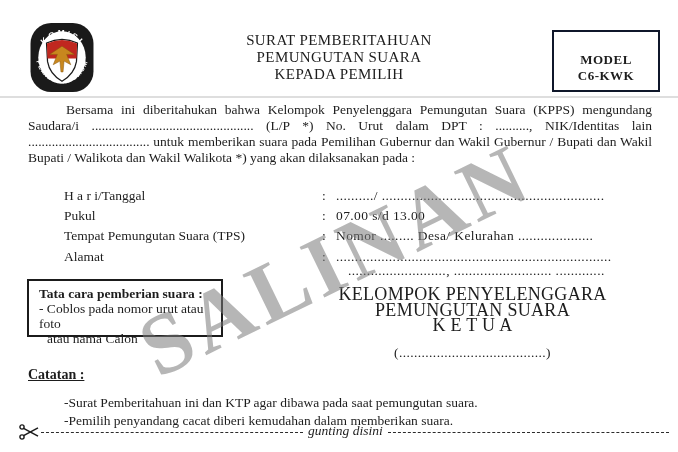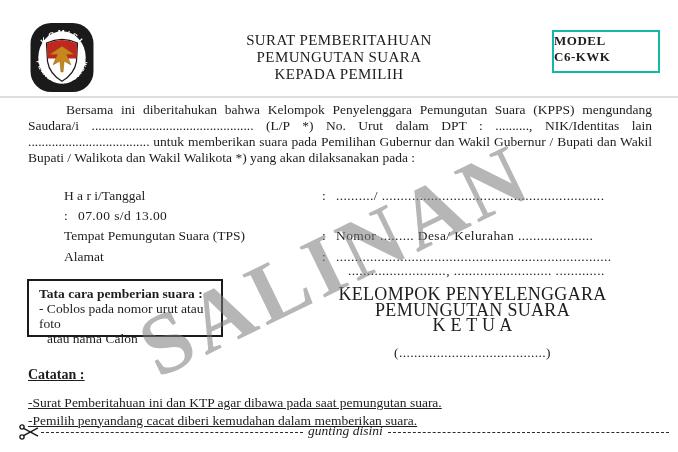--- a/index.html
+++ b/index.html
@@ -13,23 +13,23 @@
   }
   
   .logo{position:absolute;left:30px;top:22px;width:64px;height:71px;}
   .title-block{
     position:absolute;left:0;right:0;top:32px;
     text-align:center;
     font-weight:normal;font-size:15px;line-height:17px;letter-spacing:.4px;
   }
   .model-box{
     position:absolute;left:552px;top:30px;width:104px;height:38px;
-    border:2px solid #14b8a6;
-    font-weight:bold;font-size:13px;line-height:16px;
-    padding-top:1px;letter-spacing:.5px;
+    border:2px solid #0f172a;
+    text-align:center;font-weight:bold;font-size:13px;line-height:16px;
+    padding-top:20px;letter-spacing:.5px;
   }
   .header-rule{
     position:absolute;left:0;top:96px;width:678px;height:2px;
     background:#dedede;
   }
   
   .paragraph{
     position:absolute;left:28px;top:102px;width:624px;
     font-size:13.5px;line-height:15.9px;
     text-align:justify;text-indent:38px;
@@ -57,23 +57,23 @@
   .kpps{
     position:absolute;left:330px;top:287px;width:285px;
     text-align:center;font-weight:normal;font-size:18px;line-height:15.5px;
     letter-spacing:.3px;
   }
   .sig-name{
     position:absolute;left:330px;top:345px;width:285px;
     text-align:center;font-size:13.5px;letter-spacing:.4px;
   }
   
-  .catatan{position:absolute;left:28px;top:367px;width:624px;font-size:13.5px;text-decoration:underline;}
+  .catatan{position:absolute;left:28px;top:367px;width:624px;font-size:13.5px;}
   .catatan-title{font-weight:bold;text-decoration:underline;font-size:14px;}
-  .catatan-items{margin-top:11px;line-height:17.6px;}
+  .catatan-items{margin-top:11px;line-height:17.6px;margin-left:36px;}
   
   .cutline{
     position:absolute;left:19px;top:424px;width:650px;height:16px;
     display:flex;align-items:flex-end;
   }
   .scissors{flex:0 0 auto;margin-right:2px;}
   .dash{border-top:1.7px dashed #2b2b2b;height:0;align-self:center;}
   .dash-left{flex:0 0 262px;}
   .dash-right{flex:1 1 auto;}
   .cut-label{
@@ -135,20 +135,21 @@
 
   <div class="paragraph">Bersama ini diberitahukan bahwa Kelompok Penyelenggara Pemungutan Suara (KPPS) mengundang Saudara/i ................................................ (L/P *) No. Urut dalam DPT : .........., NIK/Identitas lain .................................... untuk memberikan suara pada Pemilihan Gubernur dan Wakil Gubernur / Bupati dan Wakil Bupati / Walikota dan Wakil Walikota *) yang akan dilaksanakan pada :</div>
 
   <div class="fields">
     <div class="field-row">
       <span class="field-label">H a r i/Tanggal</span>
       <span class="field-colon">:</span>
       <span class="field-value">........../ ...........................................................</span>
     </div>
     <div class="field-row">
+      <span class="field-label">Pukul</span>
       <span class="field-colon">:</span>
       <span class="field-value">07.00 s/d 13.00</span>
     </div>
     <div class="field-row">
       <span class="field-label">Tempat Pemungutan Suara (TPS)</span>
       <span class="field-colon">:</span>
       <span class="field-value">Nomor ......... Desa/ Kelurahan ....................</span>
     </div>
     <div class="field-row">
       <span class="field-label">Alamat</span>

